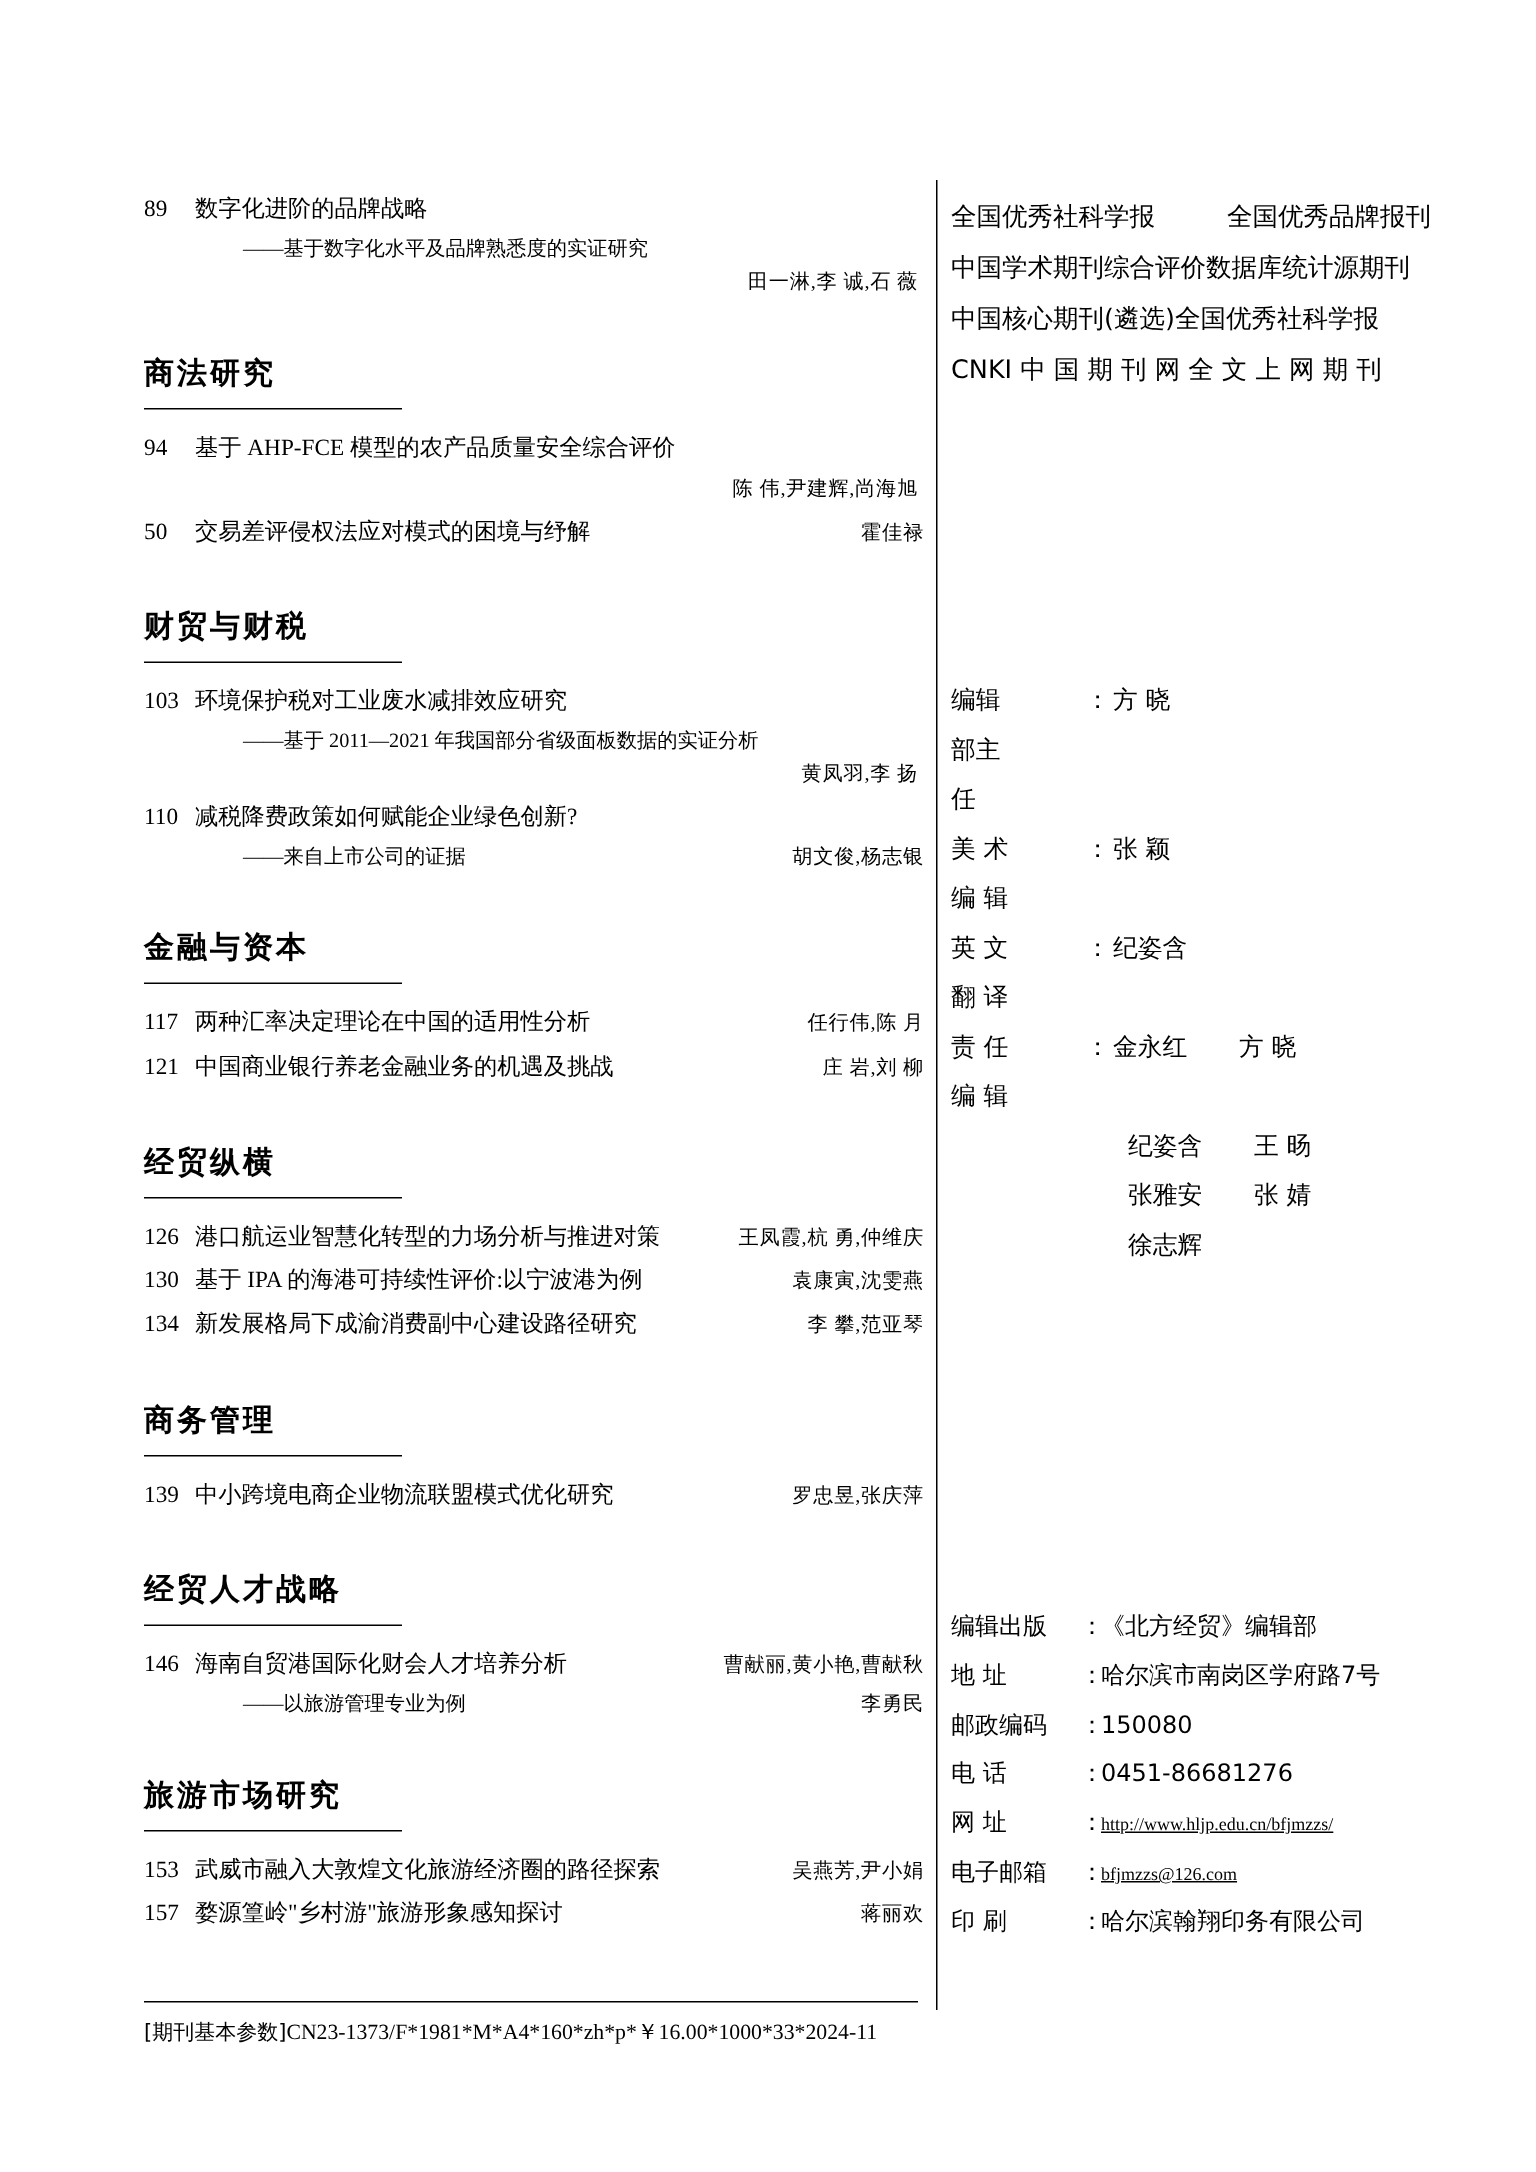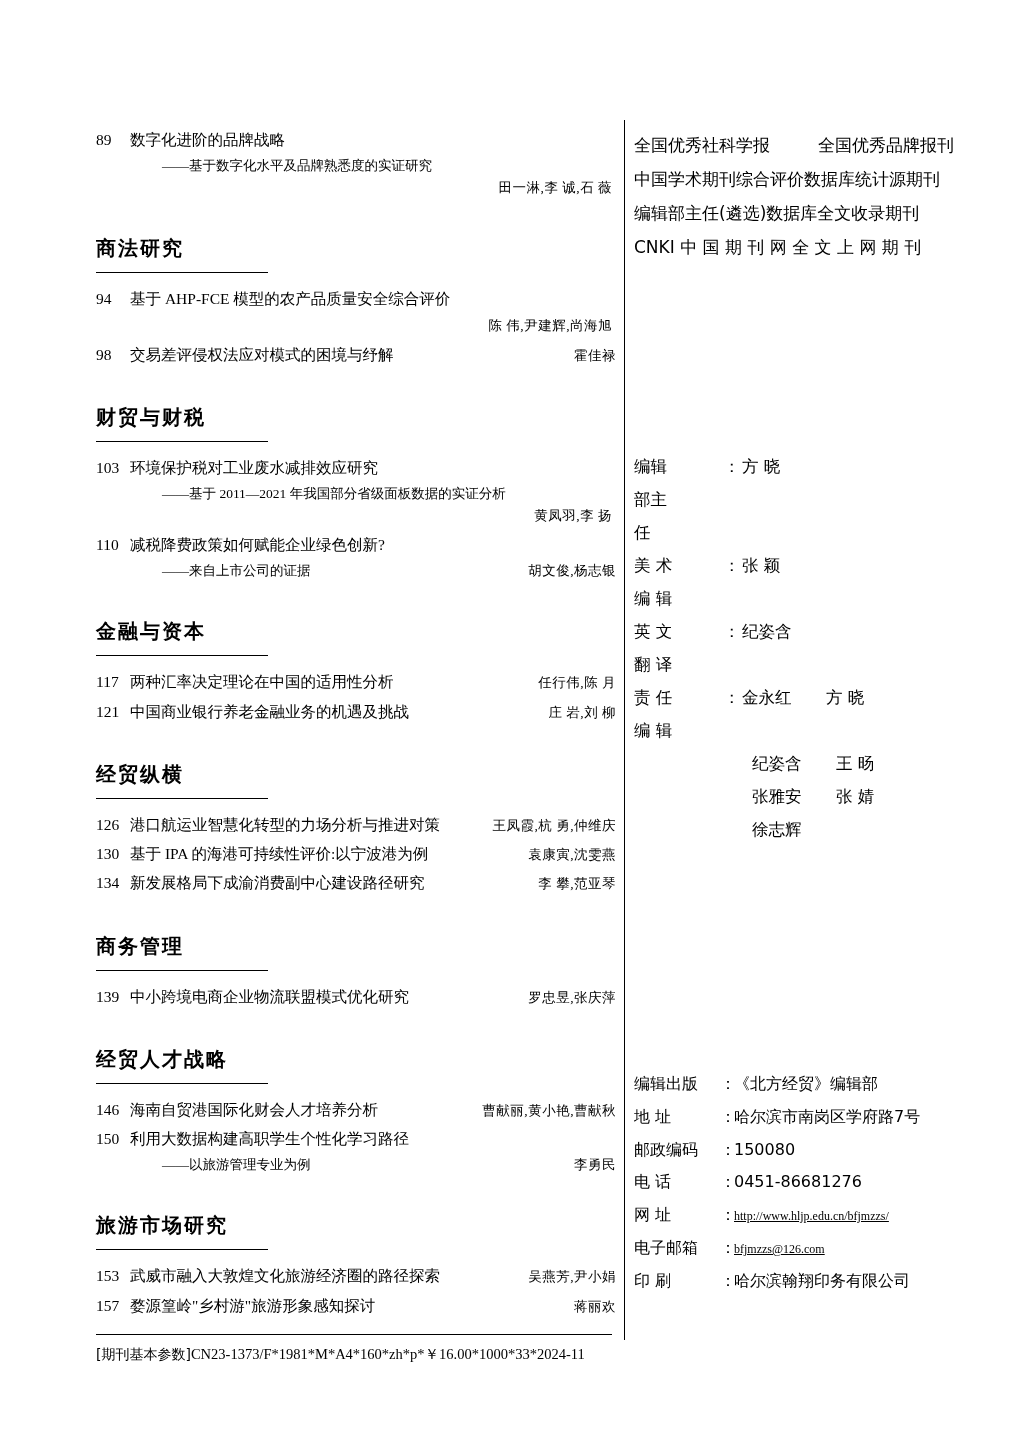--- a/index.html
+++ b/index.html
@@ -228,21 +228,21 @@
       <div class="section-head">商法研究</div>
     </div>
 
     <div class="toc-entry">
       <span class="pg">94</span>
       <span class="ttl">基于 AHP-FCE 模型的农产品质量安全综合评价</span>
     </div>
     <div class="auth-only">陈  伟,尹建辉,尚海旭</div>
 
     <div class="toc-entry">
-      <span class="pg">98</span>
+      <span class="pg">50</span>
       <span class="ttl">交易差评侵权法应对模式的困境与纾解</span>
       <span class="auth">霍佳禄</span>
     </div>
 
     <div class="section-wrap">
       <div class="section-head">财贸与财税</div>
     </div>
 
     <div class="toc-entry">
       <span class="pg">103</span>
@@ -308,24 +308,20 @@
     </div>
 
     <div class="section-wrap">
       <div class="section-head">经贸人才战略</div>
     </div>
 
     <div class="toc-entry">
       <span class="pg">146</span>
       <span class="ttl">海南自贸港国际化财会人才培养分析</span>
       <span class="auth">曹献丽,黄小艳,曹献秋</span>
-    </div>
-    <div class="toc-entry">
-      <span class="pg">150</span>
-      <span class="ttl">利用大数据构建高职学生个性化学习路径</span>
     </div>
     <div class="subtitle">
       <span class="sub-text">——以旅游管理专业为例</span>
       <span class="auth">李勇民</span>
     </div>
 
     <div class="section-wrap">
       <div class="section-head">旅游市场研究</div>
     </div>
 
@@ -344,21 +340,21 @@
 
   <div class="divider"></div>
 
   <div class="right">
     <div class="awards">
       <div class="row1">
         <div>全国优秀社科学报</div>
         <div>全国优秀品牌报刊</div>
       </div>
       <div>中国学术期刊综合评价数据库统计源期刊</div>
-      <div>编辑部主任(遴选)数据库全文收录期刊</div>
+      <div>中国核心期刊(遴选)全国优秀社科学报</div>
       <div>CNKI 中 国 期 刊 网 全 文 上 网 期 刊</div>
     </div>
   </div>
 
   <div class="editors">
     <div class="ed-row">
       <span class="ed-label">
         <span>编辑部主任</span>
           <span class="ed-colon">：</span>
       </span>

